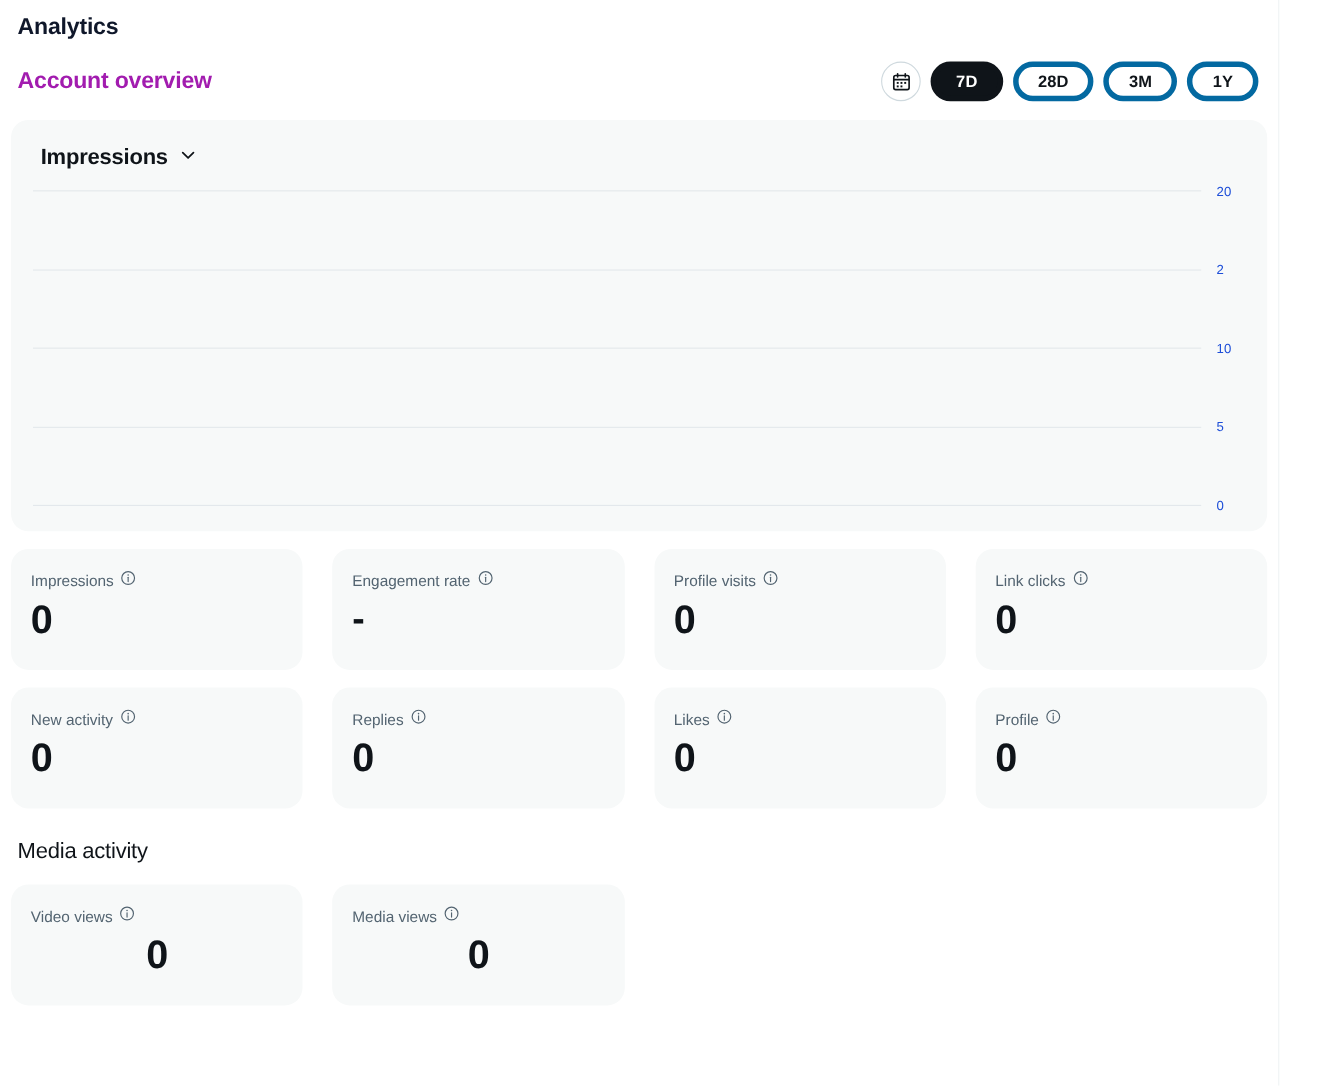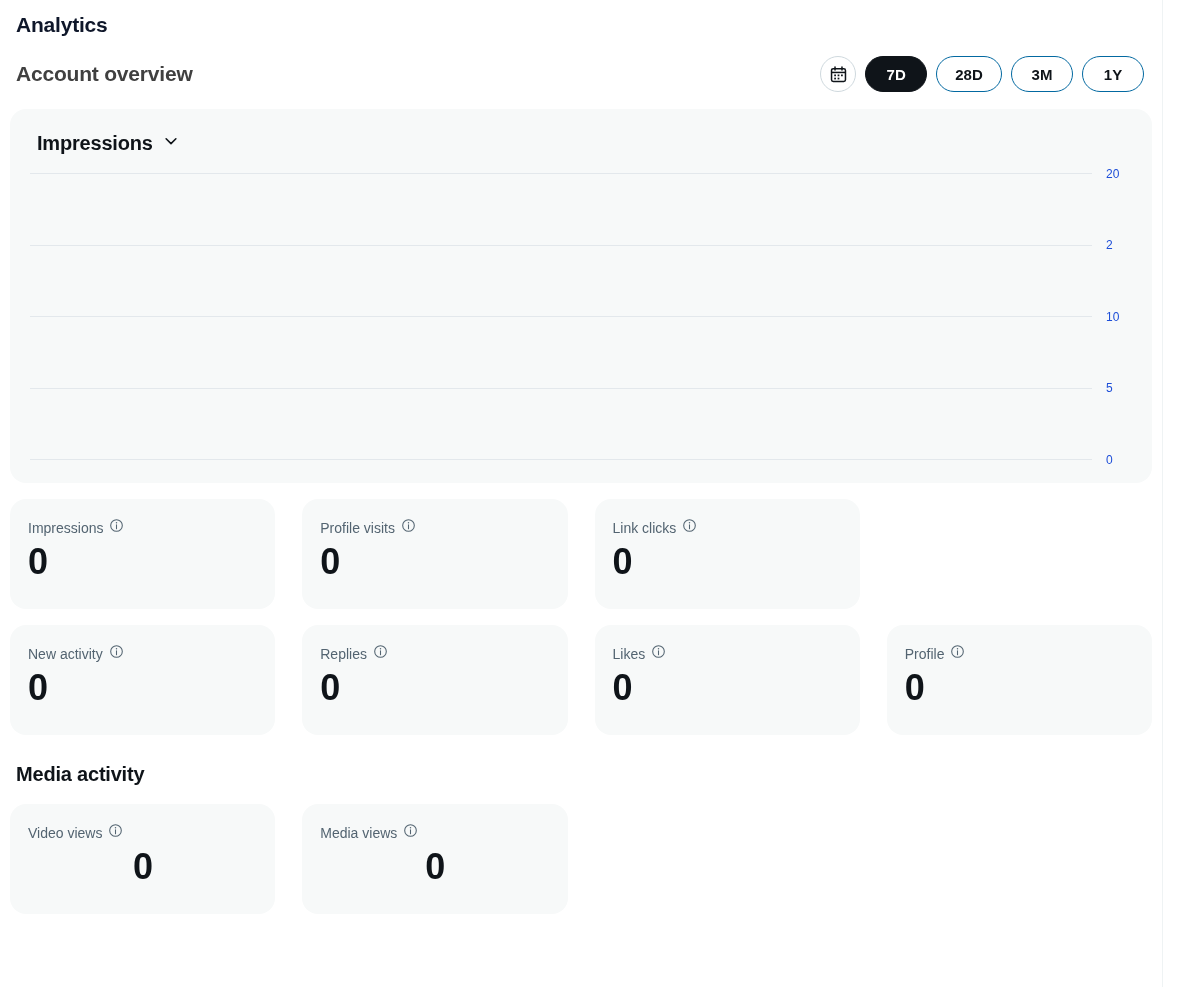--- a/index.html
+++ b/index.html
@@ -48,21 +48,21 @@
     align-items: center;
     justify-content: space-between;
     padding: 18px 18px 0 16px;
   }
   .section-title {
     margin: 0;
     font-size: 21px;
     font-weight: 800;
     letter-spacing: -0.2px;
     line-height: 26px;
-    color: #404040;
+    color: #a21caf;
   }
 
   
   .range-group {
     display: flex;
     align-items: center;
     gap: 9px;
   }
   .icon-btn {
     width: 36px; height: 36px;
@@ -74,21 +74,21 @@
     justify-content: center;
     cursor: pointer;
     padding: 0;
   }
   .icon-btn svg { display: block; }
   .pill {
     height: 36px;
     min-width: 62px;
     padding: 0 18px;
     border-radius: 9999px;
-    border: 1px solid #0369a1;
+    border: 5px solid #0369a1;
     background: #fff;
     color: #0f1419;
     font-family: "Liberation Sans", sans-serif;
     font-size: 15px;
     font-weight: 700;
     letter-spacing: 0.1px;
     cursor: pointer;
     display: flex;
     align-items: center;
     justify-content: center;
@@ -189,21 +189,21 @@
   .metric-value.dash {
     font-size: 34px;
     line-height: 44px;
   }
 
   
   .media-title {
     margin: 0;
     padding: 26px 16px 0 16px;
     font-size: 20px;
-    font-weight: 700;
+    font-weight: 400;
     letter-spacing: -0.2px;
     line-height: 26px;
     color: #0f1419;
   }
   .media-grid {
     display: grid;
     grid-template-columns: repeat(4, 1fr);
     gap: 27px;
     padding: 17px 10px 0 10px;
     text-align: center;
@@ -286,20 +286,33 @@
             <svg width="15" height="15" viewBox="0 0 24 24" fill="none" aria-hidden="true">
               <circle cx="12" cy="12" r="9.3" stroke="#536471" stroke-width="1.7"></circle>
               <circle cx="12" cy="7.6" r="1.15" fill="#536471"></circle>
               <path d="M12 10.8v6.3" stroke="#536471" stroke-width="1.7" stroke-linecap="round"></path>
             </svg>
           </span>
         </div>
         <div class="metric-value">0</div>
       </div>
 
+      <div class="metric-card">
+        <div class="metric-head">
+          <span class="metric-label">Engagement rate</span>
+          <span class="info-icon">
+            <svg width="15" height="15" viewBox="0 0 24 24" fill="none" aria-hidden="true">
+              <circle cx="12" cy="12" r="9.3" stroke="#536471" stroke-width="1.7"></circle>
+              <circle cx="12" cy="7.6" r="1.15" fill="#536471"></circle>
+              <path d="M12 10.8v6.3" stroke="#536471" stroke-width="1.7" stroke-linecap="round"></path>
+            </svg>
+          </span>
+        </div>
+        <div class="metric-value dash">-</div>
+      </div>
 
       <div class="metric-card">
         <div class="metric-head">
           <span class="metric-label">Profile visits</span>
           <span class="info-icon">
             <svg width="15" height="15" viewBox="0 0 24 24" fill="none" aria-hidden="true">
               <circle cx="12" cy="12" r="9.3" stroke="#536471" stroke-width="1.7"></circle>
               <circle cx="12" cy="7.6" r="1.15" fill="#536471"></circle>
               <path d="M12 10.8v6.3" stroke="#536471" stroke-width="1.7" stroke-linecap="round"></path>
             </svg>

